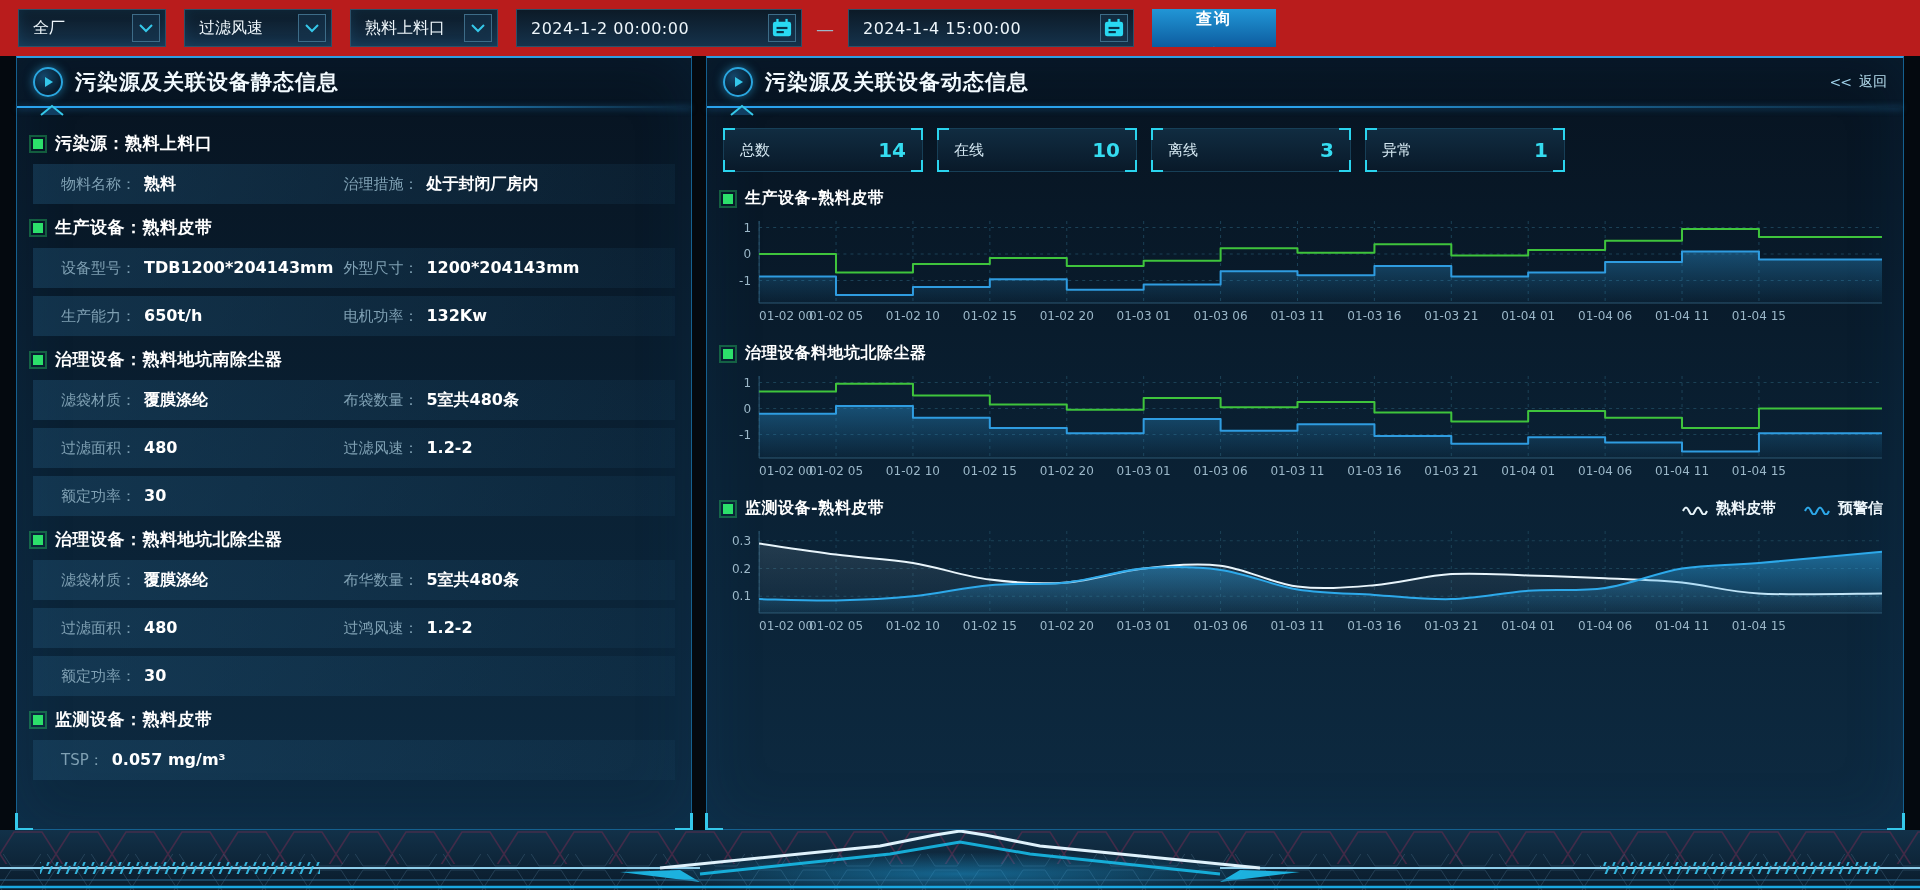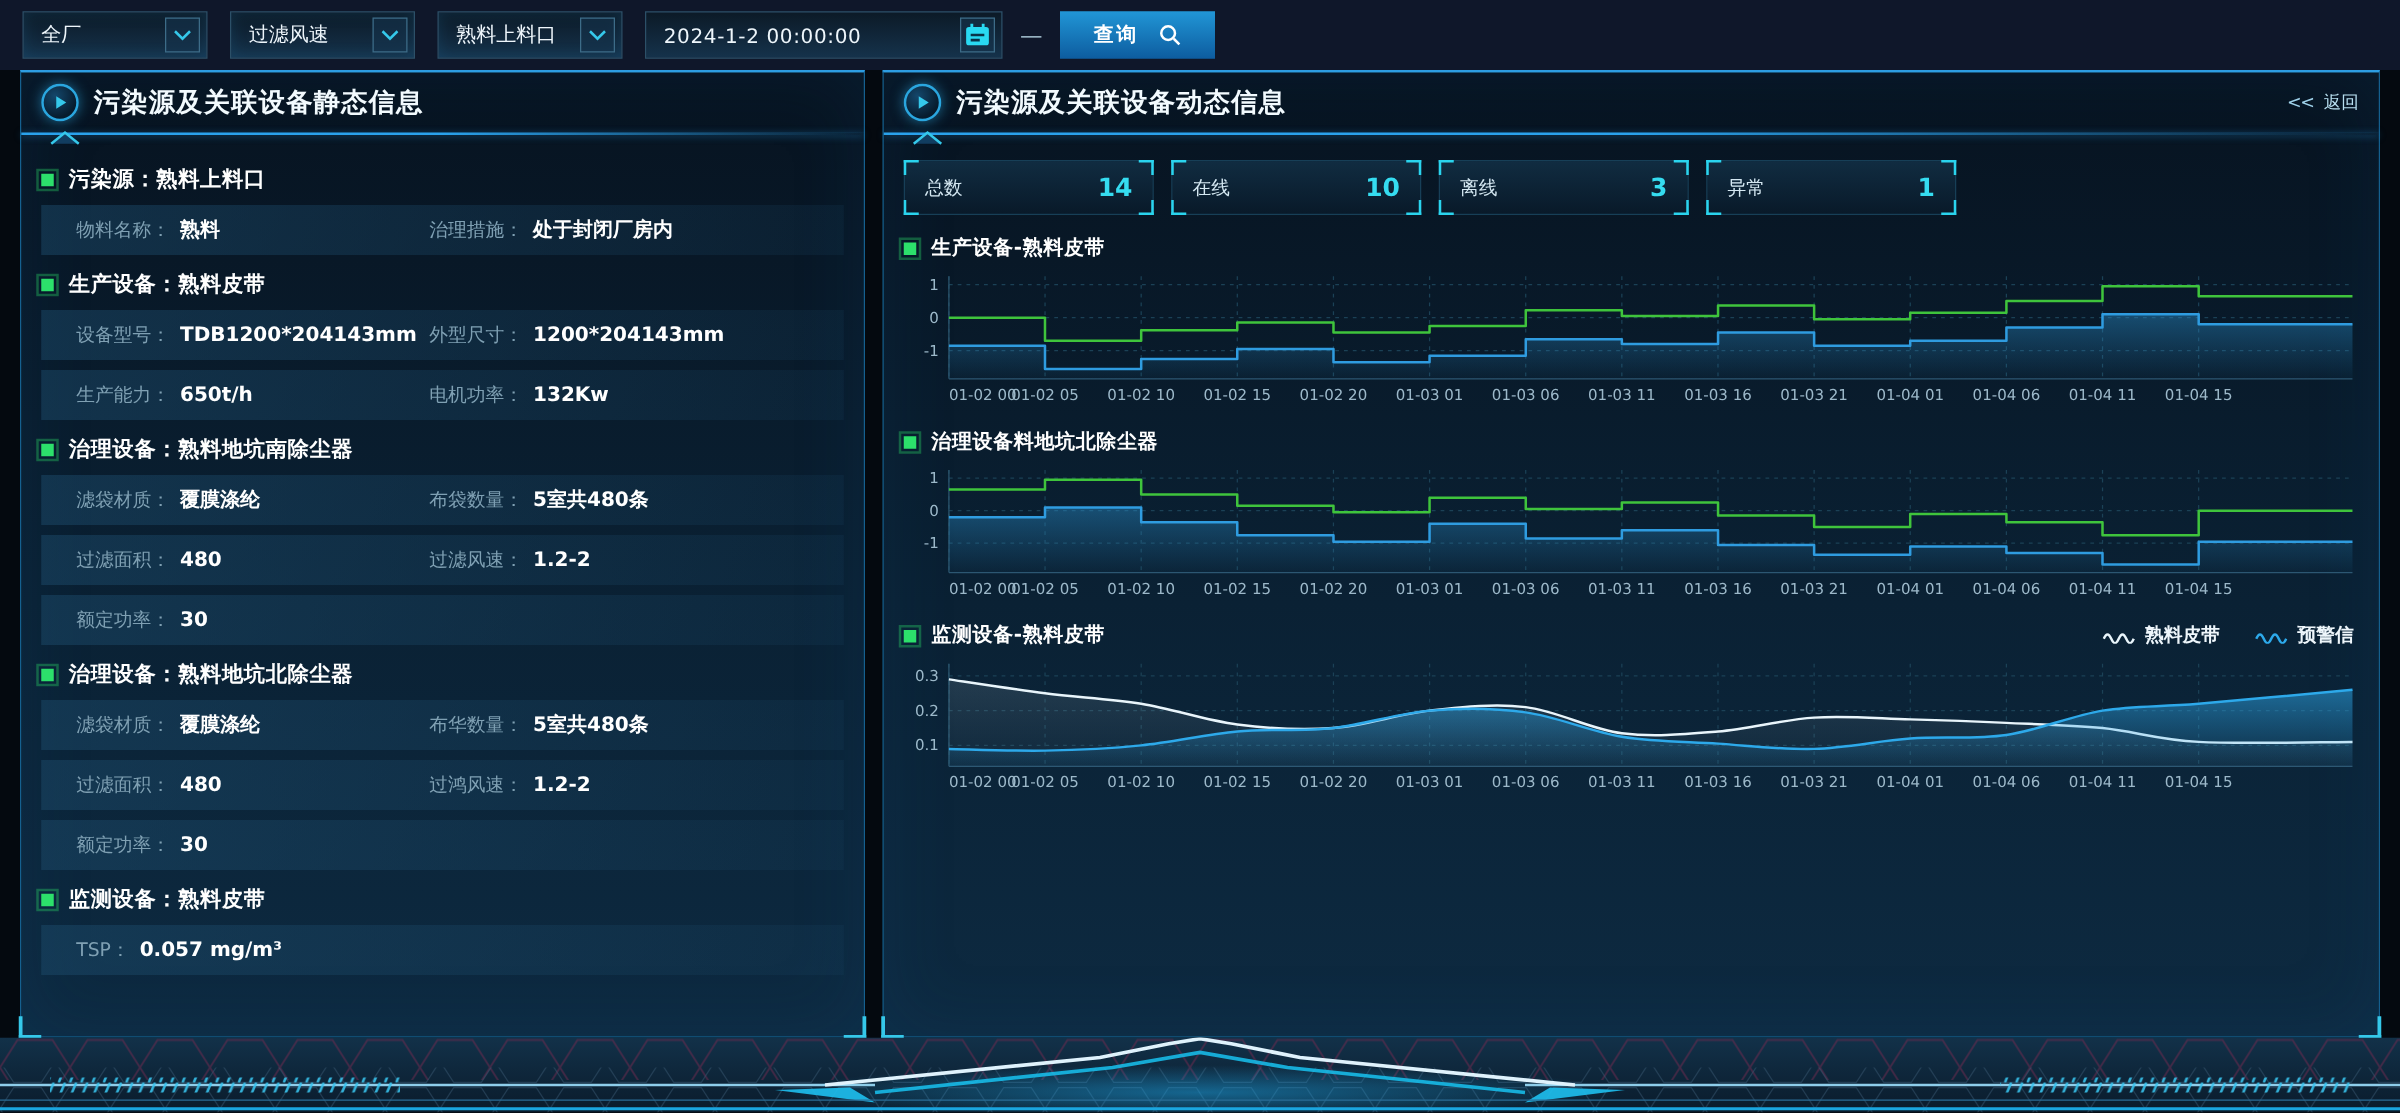--- a/index.html
+++ b/index.html
@@ -1,36 +1,36 @@
 <!DOCTYPE html>
 <html><head>
 <meta charset="utf-8">
 <style>
   *{margin:0;padding:0;box-sizing:border-box;}
   html,body{width:1920px;height:890px;overflow:hidden;background:#04090f;
     font-family:"DejaVu Sans","Liberation Sans",sans-serif;color:#e8f4fb;}
 
   
-  .topbar{display:flex;align-items:center;gap:18px;height:56px;padding:0 18px;background:#0f172a;}
+  .topbar{display:flex;align-items:center;gap:18px;height:56px;padding:0 18px;background:#b91c1c;}
   .sel{width:148px;height:38px;display:flex;align-items:center;justify-content:space-between;
     padding:0 5px 0 14px;border:1px solid #2c5068;cursor:pointer;
     background:linear-gradient(180deg,#0c1a27,#15324b);box-shadow:inset 0 0 12px rgba(30,110,160,.25);}
   .sel .txt{font-size:16px;color:#eef6fb;}
   .chevbox{width:28px;height:28px;border:1px solid #3d6c88;display:flex;align-items:center;justify-content:center;
     background:rgba(22,52,78,.55);}
   .datebox{width:286px;height:38px;display:flex;align-items:center;justify-content:space-between;
     padding:0 5px 0 14px;border:1px solid #2c5068;cursor:pointer;
     background:linear-gradient(180deg,#0c1a27,#15324b);text-align:right;}
   .datebox .txt{font-size:16px;color:#eef6fb;letter-spacing:.5px;}
   .calbox{width:28px;height:28px;border:1px solid #3d6c88;display:flex;align-items:center;justify-content:center;
     background:rgba(22,52,78,.55);}
   .dash{color:#9db8c8;font-size:18px;margin:0 -4px;}
   .qbtn{width:124px;height:38px;border:none;cursor:pointer;display:flex;align-items:center;justify-content:center;gap:16px;
     background:linear-gradient(180deg,#2196d6,#0d5c9f);color:#fff;font-size:16px;font-weight:bold;
-    font-family:inherit;letter-spacing:2px;}
+    font-family:inherit;letter-spacing:2px;flex-direction:column;}
 
   
   .main{display:flex;gap:14px;padding:0 16px;height:774px;}
   .panel{position:relative;border:1px solid #15608f;border-top:2px solid #2d9de2;
     background:linear-gradient(180deg,#071320 0%,#0a2134 55%,#0d2a41 100%);
     box-shadow:inset 0 0 60px rgba(20,90,140,.15);}
   .panel::after{content:'';position:absolute;inset:-2px;pointer-events:none;
     background-image:linear-gradient(#35c8ea,#35c8ea),linear-gradient(#35c8ea,#35c8ea),
       linear-gradient(#35c8ea,#35c8ea),linear-gradient(#35c8ea,#35c8ea);
     background-size:18px 3px,3px 18px,18px 3px,3px 18px;
@@ -124,20 +124,32 @@
       <svg width="22" height="20" viewBox="0 0 24 22">
         <line x1="7" y1="1" x2="7" y2="5" stroke="#29d9f2" stroke-width="2.5"></line>
         <line x1="17" y1="1" x2="17" y2="5" stroke="#29d9f2" stroke-width="2.5"></line>
         <rect x="2" y="4" width="20" height="16" rx="2.5" fill="#29d9f2"></rect>
         <line x1="6" y1="11" x2="18" y2="11" stroke="#083349" stroke-width="2.4"></line>
         <line x1="6" y1="15.5" x2="14" y2="15.5" stroke="#083349" stroke-width="2.4"></line>
       </svg>
     </span>
   </div>
   <span class="dash">—</span>
+  <div class="datebox">
+    <span class="txt">2024-1-4 15:00:00</span>
+    <span class="calbox">
+      <svg width="22" height="20" viewBox="0 0 24 22">
+        <line x1="7" y1="1" x2="7" y2="5" stroke="#29d9f2" stroke-width="2.5"></line>
+        <line x1="17" y1="1" x2="17" y2="5" stroke="#29d9f2" stroke-width="2.5"></line>
+        <rect x="2" y="4" width="20" height="16" rx="2.5" fill="#29d9f2"></rect>
+        <line x1="6" y1="11" x2="18" y2="11" stroke="#083349" stroke-width="2.4"></line>
+        <line x1="6" y1="15.5" x2="14" y2="15.5" stroke="#083349" stroke-width="2.4"></line>
+      </svg>
+    </span>
+  </div>
   <button class="qbtn">
     <span>查询</span>
     <svg width="18" height="18" viewBox="0 0 18 18">
       <circle cx="7.5" cy="7.5" r="5.5" fill="none" stroke="#ffffff" stroke-width="2"></circle>
       <line x1="12" y1="12" x2="16.5" y2="16.5" stroke="#ffffff" stroke-width="2"></line>
     </svg>
   </button>
 </div>
 
 <div class="main">

